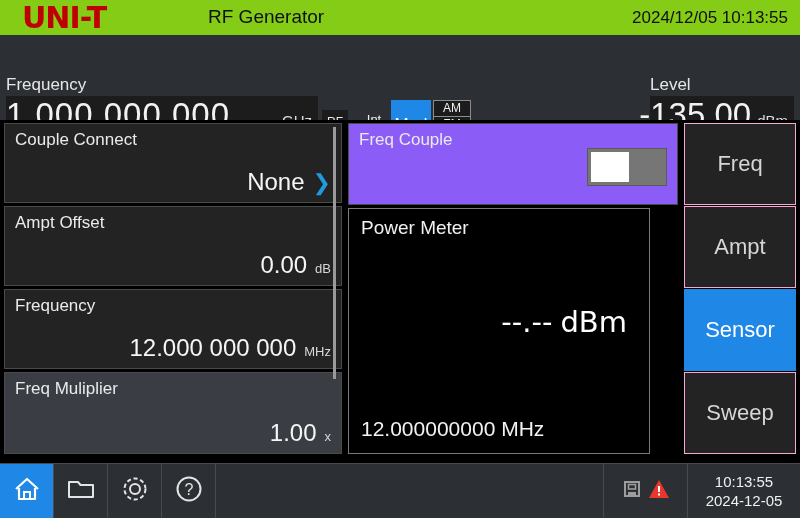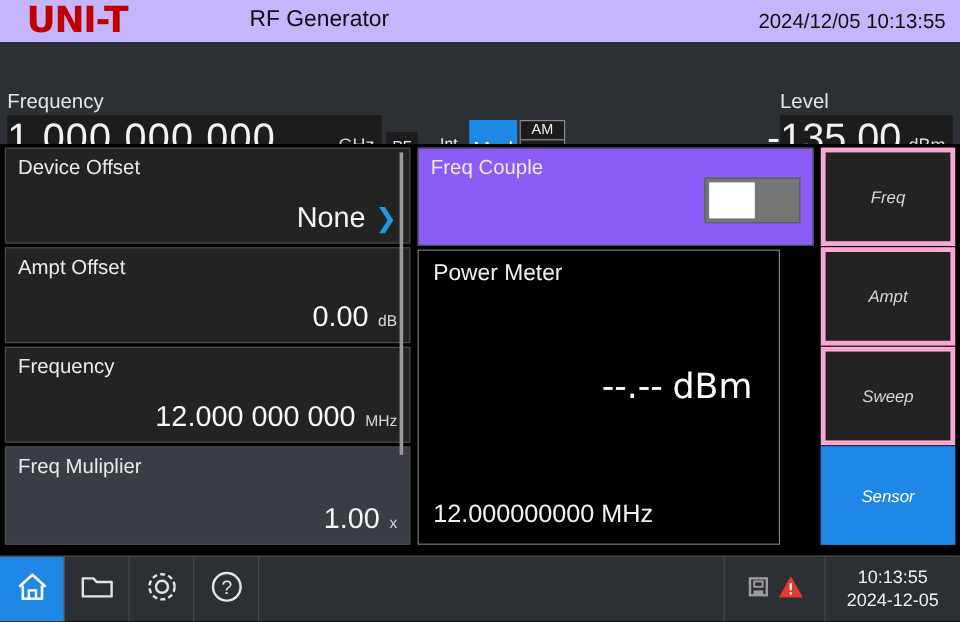--- a/index.html
+++ b/index.html
@@ -7,21 +7,21 @@
     width:800px; height:518px;
     background:#000;
     font-family:"Liberation Sans", sans-serif;
     overflow:hidden;
   }
   #app { position:relative; width:800px; height:518px; background:#000; }
 
   
   .titlebar {
     position:absolute; left:0; top:0; width:800px; height:35px;
-    background:#c4b5fd; display:flex; align-items:center;
+    background:#84cc16; display:flex; align-items:center;
   }
   .logo {
     margin-left:22px; font-size:30px; font-weight:bold; color:#c00000;
     letter-spacing:-1px; line-height:30px;
     font-family:"DejaVu Sans", sans-serif;
   }
   .app-title {
     position:absolute; left:200px; top:6px;
     font-size:19px; color:#101010;margin-left:8px;
   }
@@ -131,25 +131,24 @@
   }
   .pm-reading .ru { font-size:29px; margin-left:8px; }
   .pm-freq {
     position:absolute; left:12px; bottom:12px;
     font-size:21px; color:#f2f2f2;
   }
 
   
   .tabs { position:absolute; left:684px; top:3px; width:112px; height:334px; }
   .tab {
-    width:112px; height:82px; background:#232323; border:4px solid #f9a8d4;
-    color:#d6d6d6; font-size:14px;
+    width:112px; height:82px; background:#232323; border:1px solid #f9a8d4;
+    color:#d6d6d6; font-size:22px;
     display:flex; align-items:center; justify-content:center;
     margin-bottom:1px;
-    font-style:italic;
   }
   .tab.active { background:#1f87e5; color:#ffffff; border-color:#1f87e5; }
 
   
   .bottombar {
     position:absolute; left:0; top:463px; width:800px; height:55px;
     background:#2c2f33; border-top:1px solid #4a4a4a;
     display:flex; align-items:stretch;
   }
   .navbtn {
@@ -218,21 +217,21 @@
     <div class="level-box">
       <span class="level-value">-135.00</span>
       <span class="level-unit">dBm</span>
     </div>
   </div>
 
   <div class="main">
 
     <div class="leftlist">
       <div class="card" style="height:80px;">
-        <div class="card-title">Device Offset</div>
+        <div class="card-title">Couple Connect</div>
         <div class="card-val">
           <span>None</span><span class="chev">❯</span>
         </div>
       </div>
 
       <div class="card" style="height:80px;">
         <div class="card-title">Ampt Offset</div>
         <div class="card-val">
           <span>0.00</span><span class="u">dB</span>
         </div>
@@ -268,22 +267,22 @@
         <div class="pm-reading">
           <span>--.--</span><span class="ru">dBm</span>
         </div>
         <div class="pm-freq">12.000000000  MHz</div>
       </div>
     </div>
 
     <div class="tabs">
       <div class="tab">Freq</div>
       <div class="tab">Ampt</div>
+      <div class="tab active">Sensor</div>
       <div class="tab">Sweep</div>
-      <div class="tab active">Sensor</div>
     </div>
   </div>
 
   <div class="bottombar">
     <div class="navbtn active">
       <span>
         <svg width="30" height="28" viewBox="0 0 30 28">
           <path d="M4 14 L15 4 L26 14" fill="none" stroke="#fff" stroke-width="2.2" stroke-linejoin="round"></path>
           <path d="M7 13 V24 H23 V13" fill="none" stroke="#fff" stroke-width="2.2" stroke-linejoin="round"></path>
           <path d="M12 24 V17 H18 V24" fill="none" stroke="#fff" stroke-width="2"></path>

